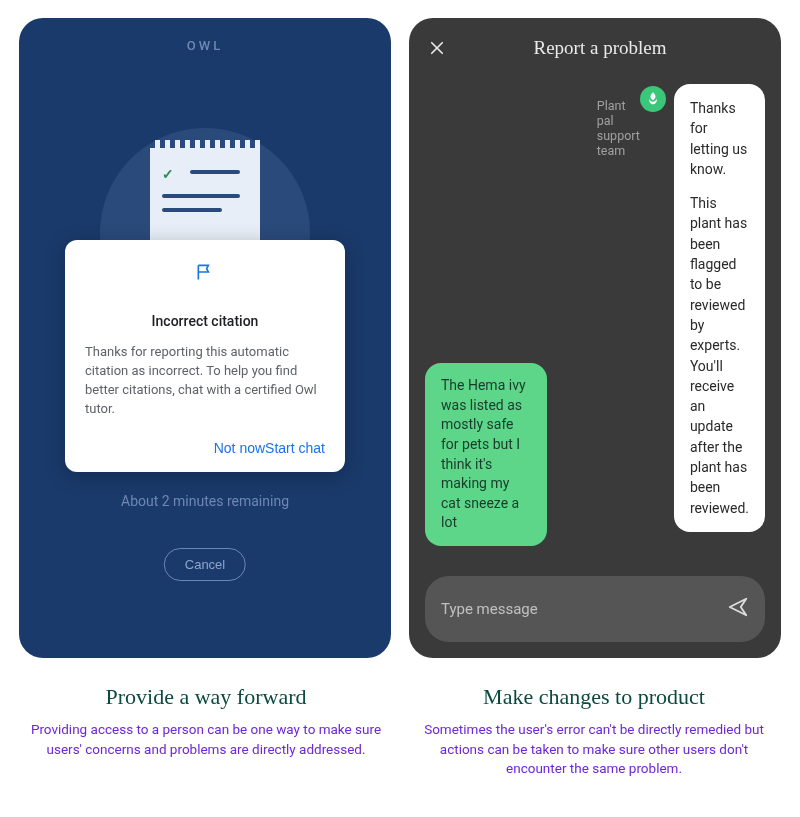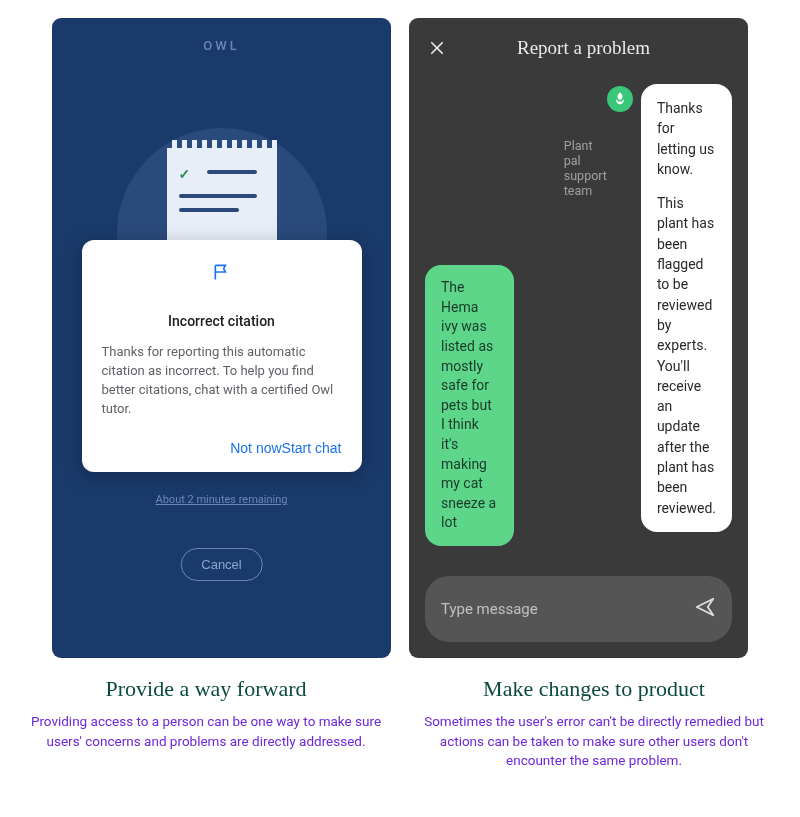--- a/index.html
+++ b/index.html
@@ -9,23 +9,23 @@
     width: 800px;
     height: 817px;
     padding: 18px;
   }
   .wrap {
     display: flex;
     gap: 18px;
     justify-content: center;
   }
   .phone {
-    width: 339px;
+    width: 372px;
     height: 640px;
-    border-radius: 9px;
+    border-radius: 24px;
     position: relative;
     overflow: hidden;
     flex-shrink: 0;
   }
   
   .phone-left {
     background: #1a3a6b;
   }
   .owl-title {
     text-align: center;
@@ -113,23 +113,22 @@
     color: #1a73e8;
     background: none;
     border: none;
     cursor: pointer;
   }
   .remaining {
     position: absolute;
     top: 475px;
     left: 0; right: 0;
     text-align: center;
-    font-size: 11px;
+    font-size: 14px;
     color: #6f86b5;
-    text-decoration: underline;
   }
   .cancel-pill {
     position: absolute;
     top: 530px;
     left: 50%;
     transform: translateX(-50%);
     padding: 8px 20px;
     border: 1px solid #6f86b5;
     border-radius: 20px;
     font-size: 13px;
@@ -177,21 +176,21 @@
     padding: 13px 16px;
     border-radius: 16px;
     max-width: 260px;
     font-size: 14px;
     line-height: 1.4;
     margin-top: 30px;
   }
   .team-label {
     font-size: 12.5px;
     color: #a0a0a0;
-    margin-top: 54px;
+    margin-top: 14px;
     margin-left: 50px;
     margin-bottom: 6px;
   }
   .agent-row {
     display: flex;
     align-items: flex-start;
     gap: 8px;
   }
   .agent-avatar {
     width: 26px; height: 26px;
@@ -229,21 +228,21 @@
   }
   .send-icon svg {
     width: 22px; height: 22px;
     stroke: #dcdcdc;
     fill: none;
   }
   
   .captions {
     display: flex;
     gap: 16px;
-    margin-top: 18px;
+    margin-top: 26px;
     justify-content: center;
   }
   .caption {
     width: 372px;
     text-align: center;
   }
   .caption-title {
     font-family: Georgia, 'Times New Roman', serif;
     font-size: 22px;
     color: #0b4a3f;

